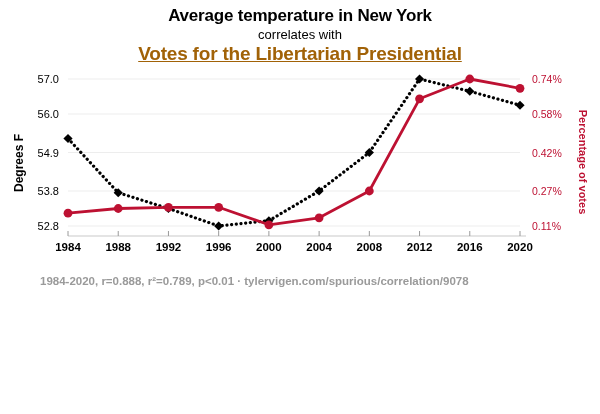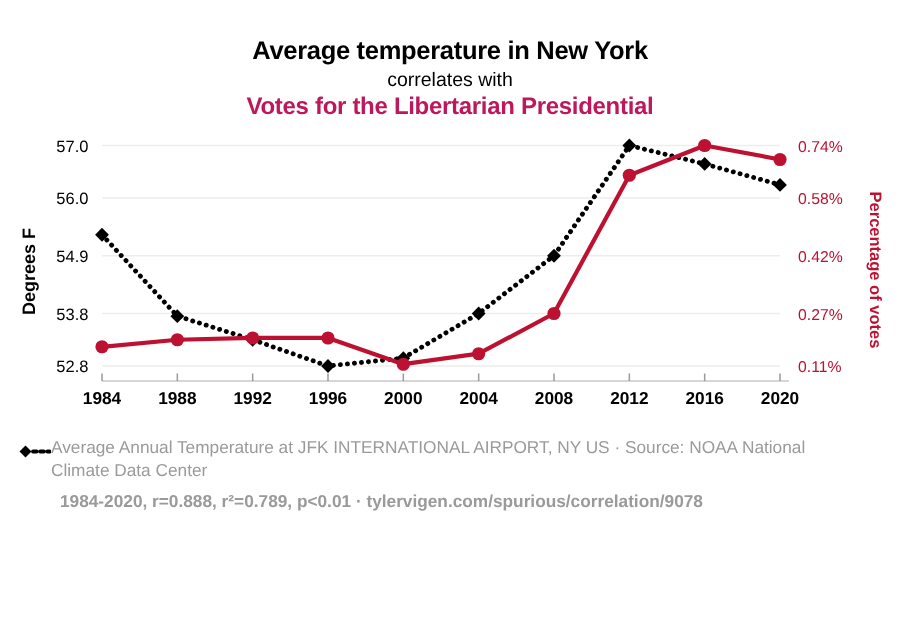--- a/index.html
+++ b/index.html
@@ -1,31 +1,31 @@
 <!DOCTYPE html>
 <html><head>
 <meta charset="utf-8">
 <style>
   html,body{margin:0;padding:0;}
   body{
     width:600px;height:414px;background:#ffffff;
     font-family:"Liberation Sans",sans-serif;
     overflow:hidden;position:relative;
   }
-  .titles{text-align:center;padding-top:24px;}
+  .titles{text-align:center;padding-top:6px;}
   .title-main{
     font-size:17px;font-weight:bold;color:#000000;
     letter-spacing:-0.2px;line-height:20px;
   }
   .title-mid{
     font-size:13px;color:#000000;line-height:15px;margin-top:1px;
   }
   .title-sub{
-    font-size:16px;font-weight:bold;color:#be185d;
-    line-height:20px;margin-top:2px;letter-spacing:-0.2px;
+    font-size:19px;font-weight:bold;color:#a16207;
+    line-height:20px;margin-top:2px;letter-spacing:-0.2px;text-decoration:underline;
   }
   .chart-wrap{position:relative;width:600px;height:200px;margin-top:4px;}
   svg{display:block;}
   .axis-title-left{
     position:absolute;left:-26px;top:88px;width:90px;
     font-size:12px;font-weight:bold;color:#000;
     transform:rotate(-90deg);text-align:center;
   }
   .axis-title-right{
     position:absolute;right:-37px;top:88px;width:108px;
@@ -116,24 +116,14 @@
       <circle cx="268.8888888888889" cy="156.83333333333334" r="4.4" fill="#BD1132"></circle>
       <circle cx="319.1111111111111" cy="149.83333333333334" r="4.4" fill="#BD1132"></circle>
       <circle cx="369.3333333333333" cy="123" r="4.4" fill="#BD1132"></circle>
       <circle cx="419.55555555555554" cy="30.83333333333333" r="4.4" fill="#BD1132"></circle>
       <circle cx="469.77777777777777" cy="11" r="4.4" fill="#BD1132"></circle>
       <circle cx="520" cy="20.333333333333343" r="4.4" fill="#BD1132"></circle>
     </svg>
 </div>
 
 <div class="legend">
-  <div class="legend-row">
-    <svg class="legend-mark" viewBox="0 0 28 14">
-      <path d="M7 7 L11 3 L15 7 L11 11 Z" fill="#000"></path>
-      <line x1="16" y1="7" x2="27" y2="7" stroke="#000" stroke-width="2.6" stroke-dasharray="2.4 2.4" stroke-linecap="round"></line>
-    </svg>
-    <div class="legend-text">
-      <span>Average Annual Temperature at JFK INTERNATIONAL AIRPORT, NY US · Source:</span>
-      <span>NOAA National Climate Data Center</span>
-    </div>
-  </div>
   <div class="footer">1984-2020, r=0.888, r²=0.789, p&lt;0.01 · tylervigen.com/spurious/correlation/9078</div>
 </div>
 
 </body></html>

